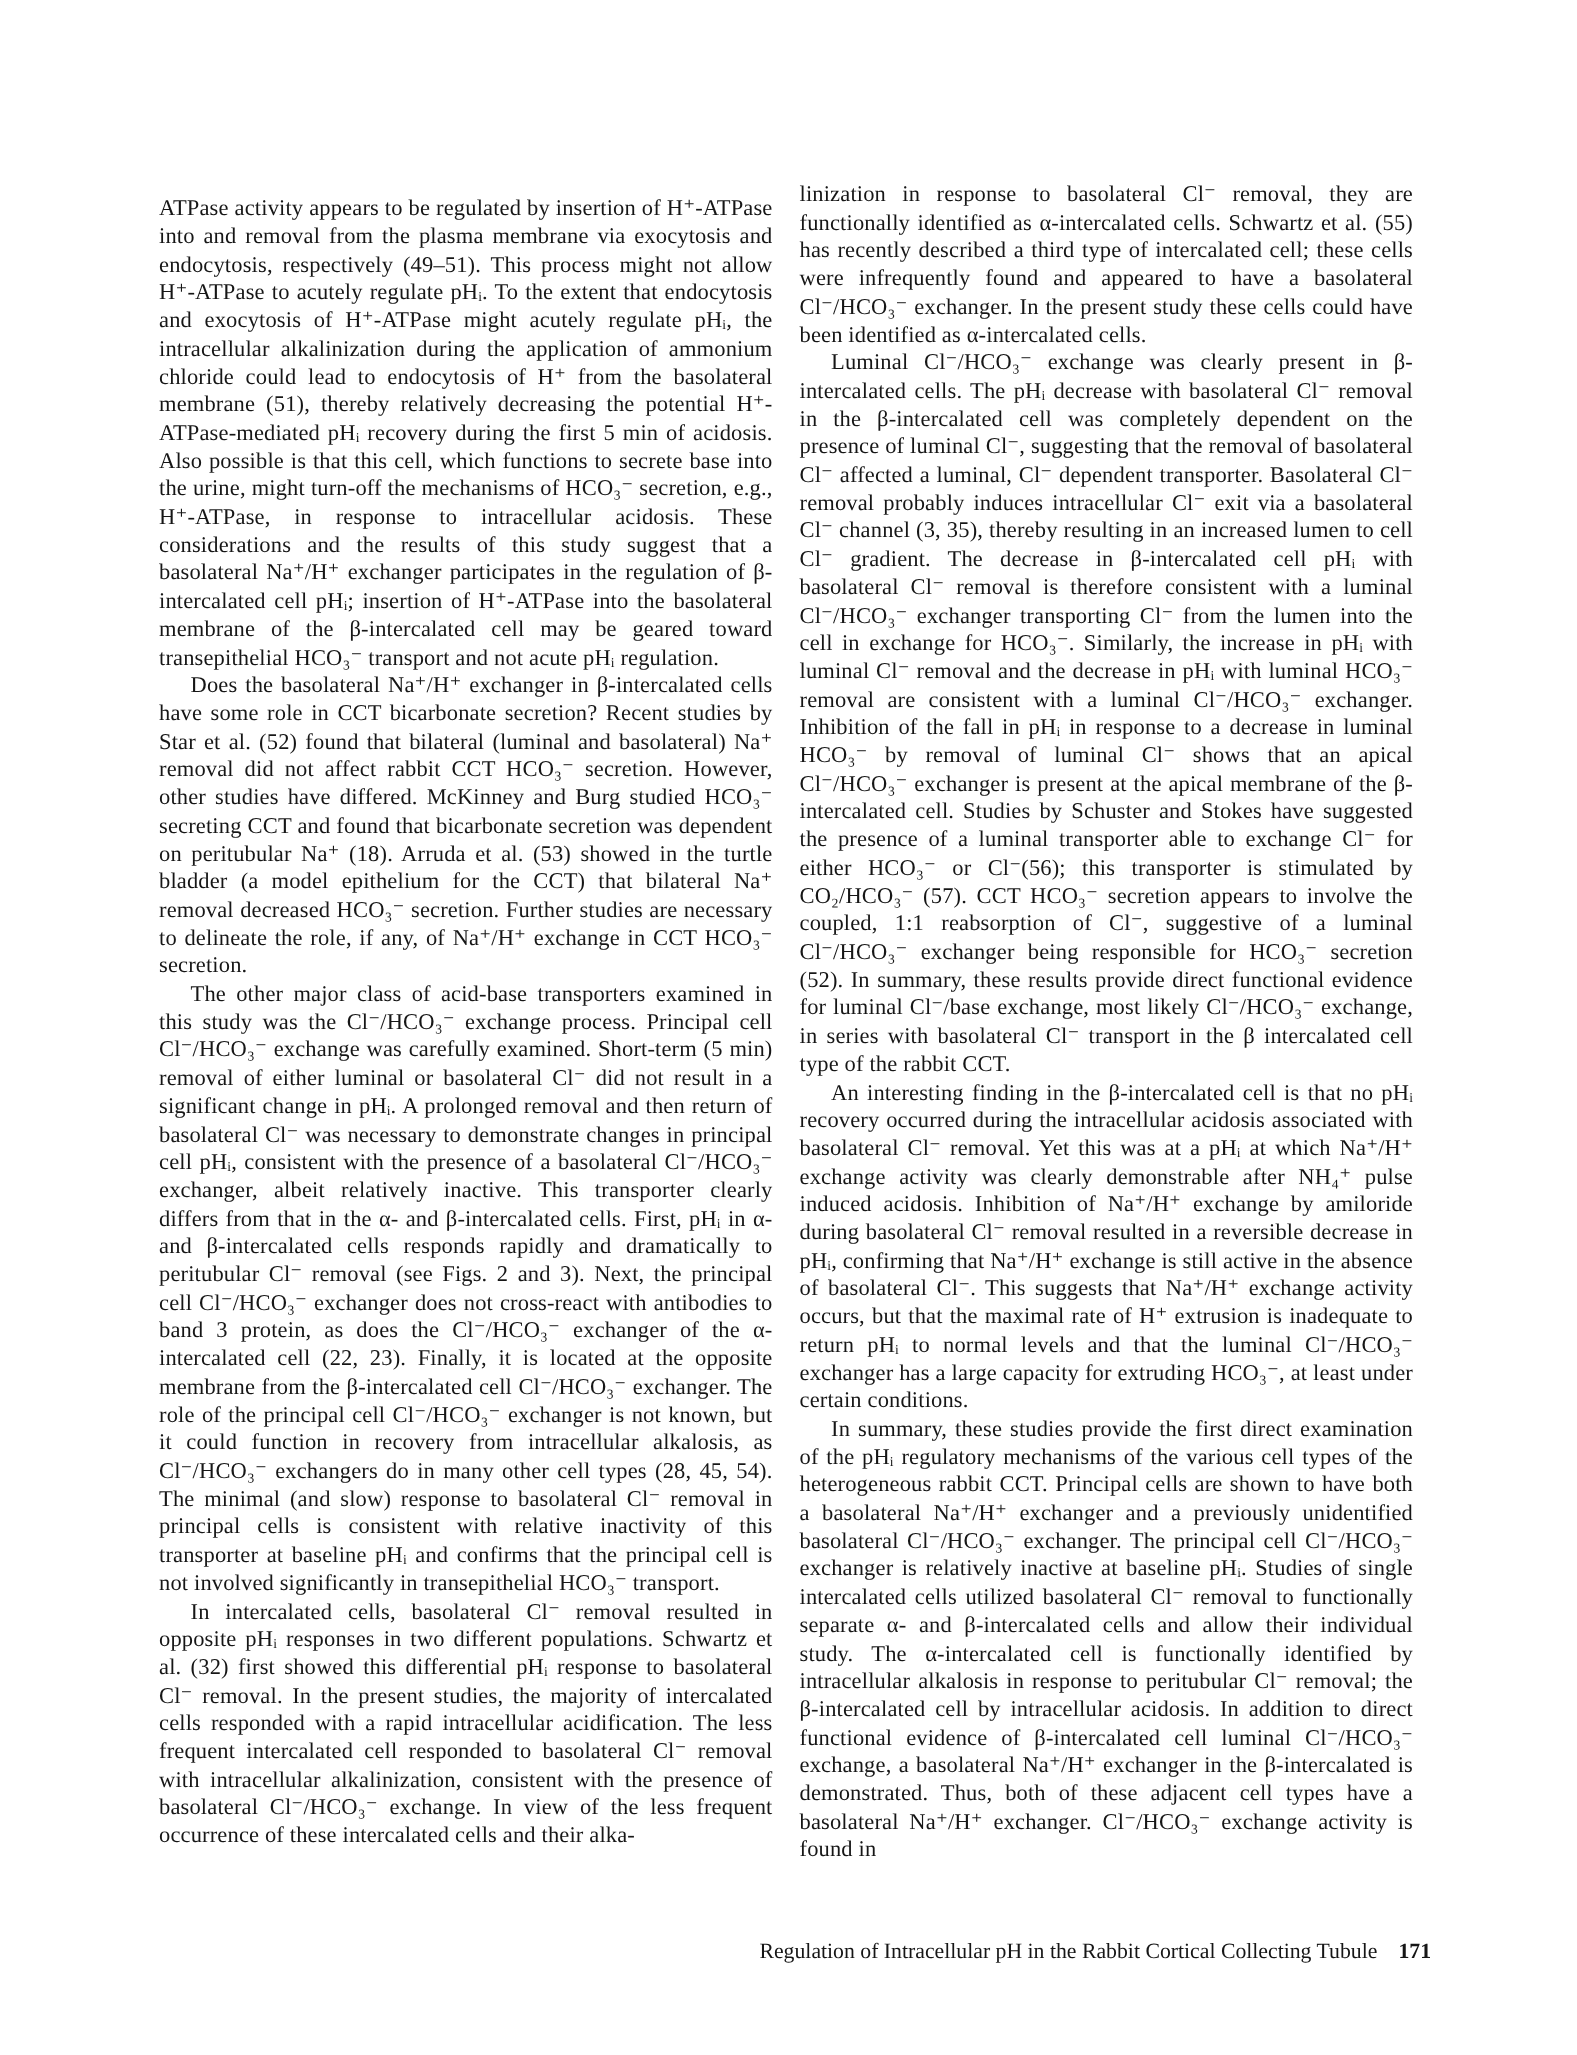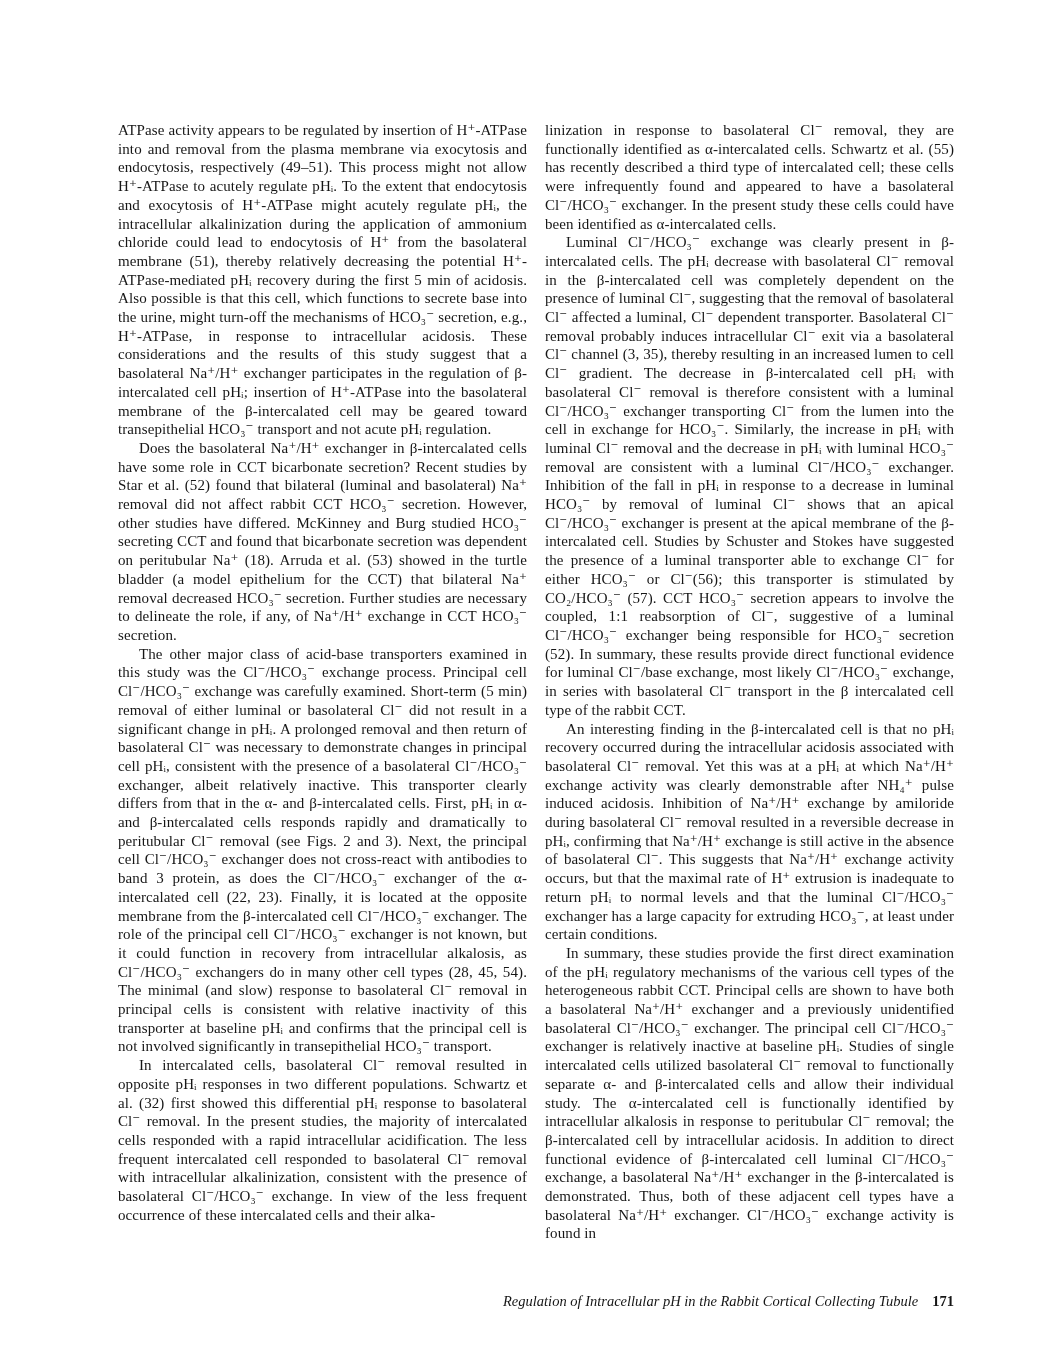--- a/index.html
+++ b/index.html
@@ -13,24 +13,25 @@
     height: 1370px;
     margin: 0 auto;
     background: #ffffff;
     font-family: "Liberation Serif", "DejaVu Serif", serif;
     color: #161616;
     overflow: hidden;
   }
   .columns {
     position: absolute;
     top: 121px;
-    left: 118px;
+    left: 106px;
     width: 836px;
     display: flex;
     gap: 18px;
+    align-items: center;
   }
   .col {
     flex: 1 1 0;
     text-align: justify;
     font-size: 15px;
     line-height: 18.7px;
     letter-spacing: 0.1px;
   }
   .col p {
     margin: 0;
@@ -44,21 +45,20 @@
     position: absolute;
     left: 118px;
     top: 1292px;
     width: 836px;
     text-align: right;
     font-size: 14.5px;
     line-height: 18px;
     white-space: nowrap;
   }
   .footer-title {
-    font-style: italic;
   }
   .footer-page {
     font-weight: 700;
     margin-left: 14px;
   }
 </style>
 </head>
 <body>
 
 <div class="page">

